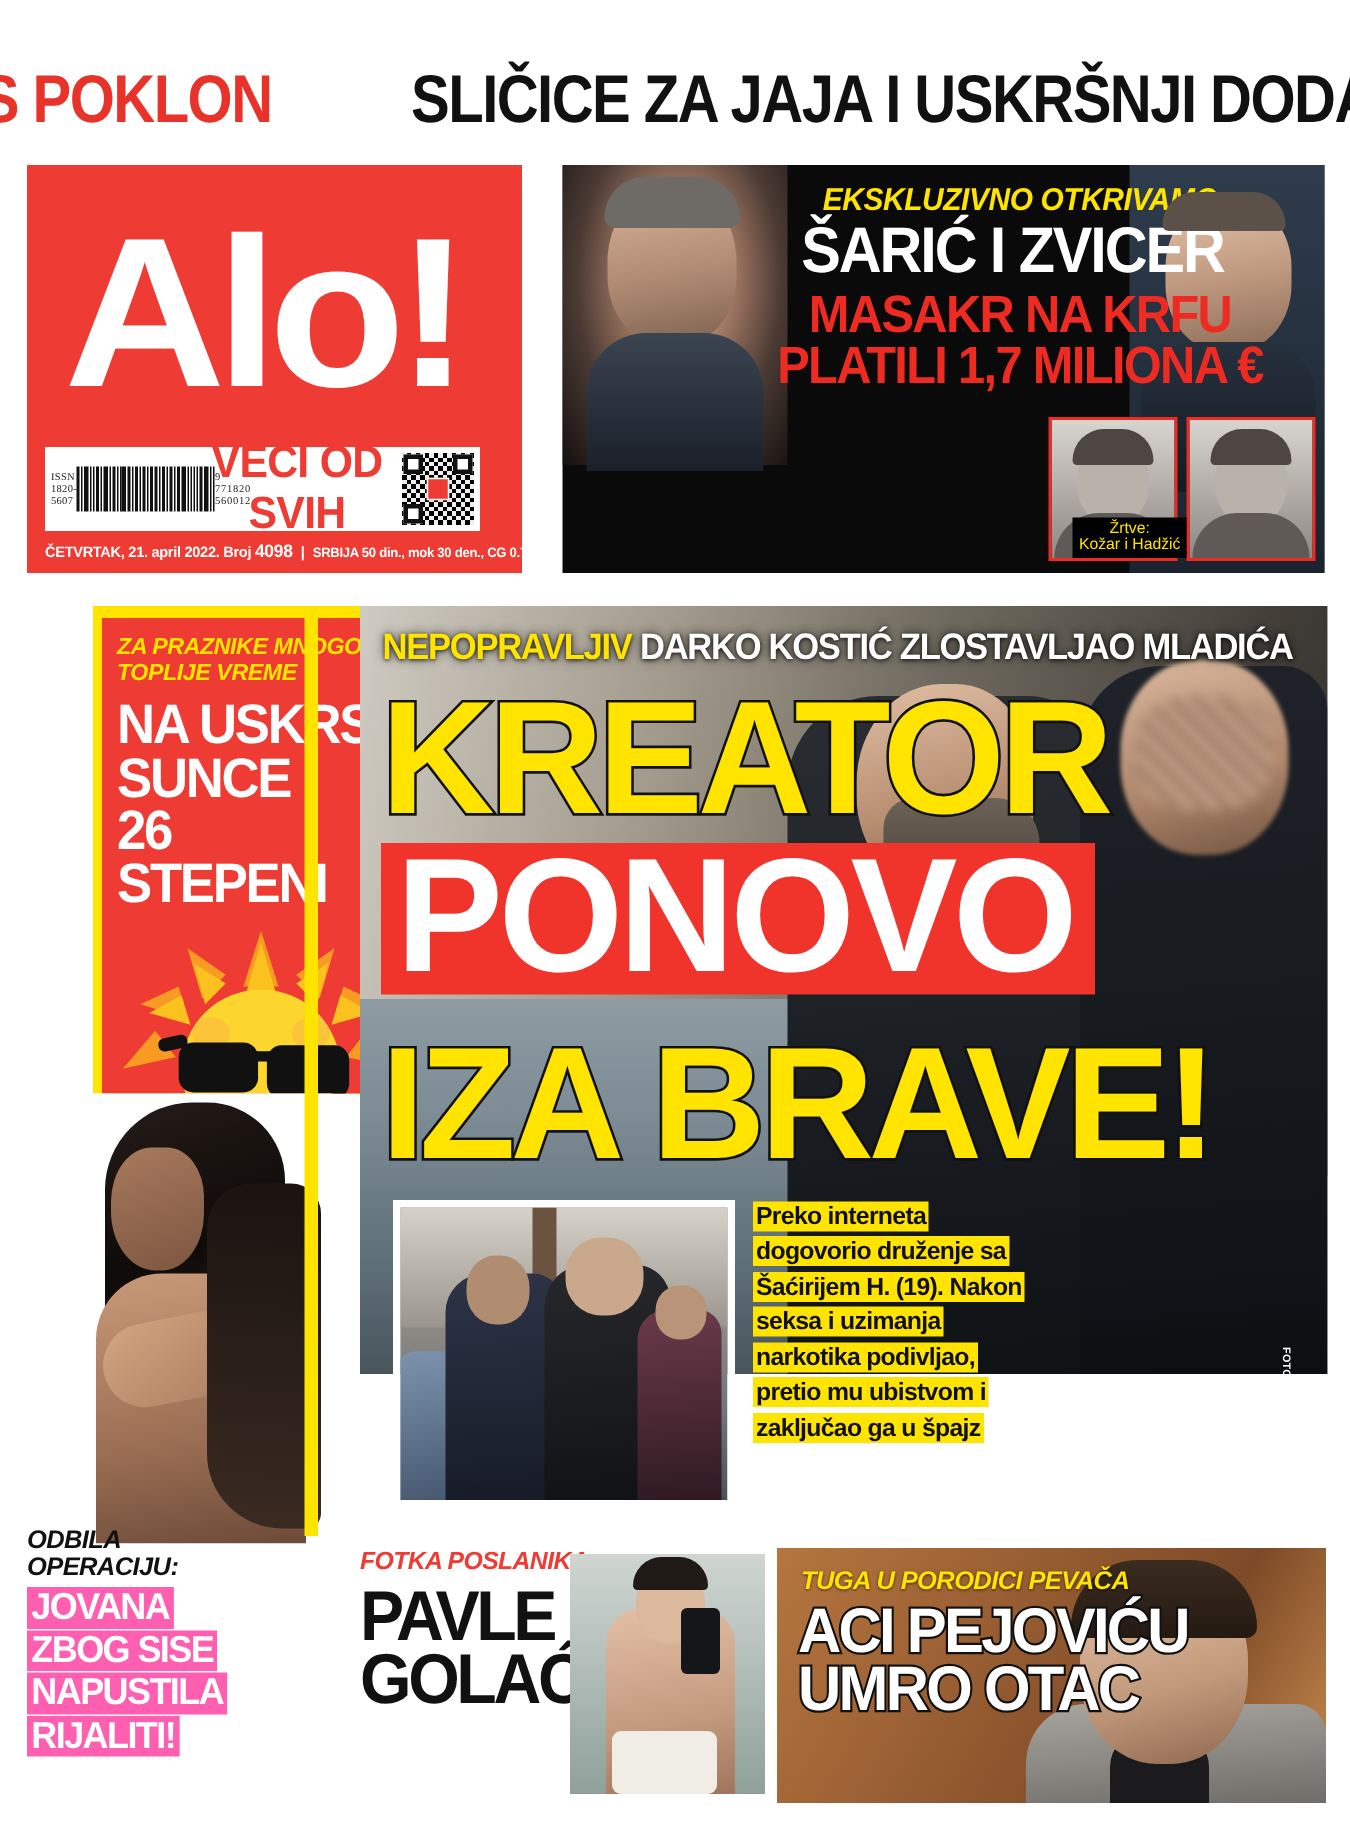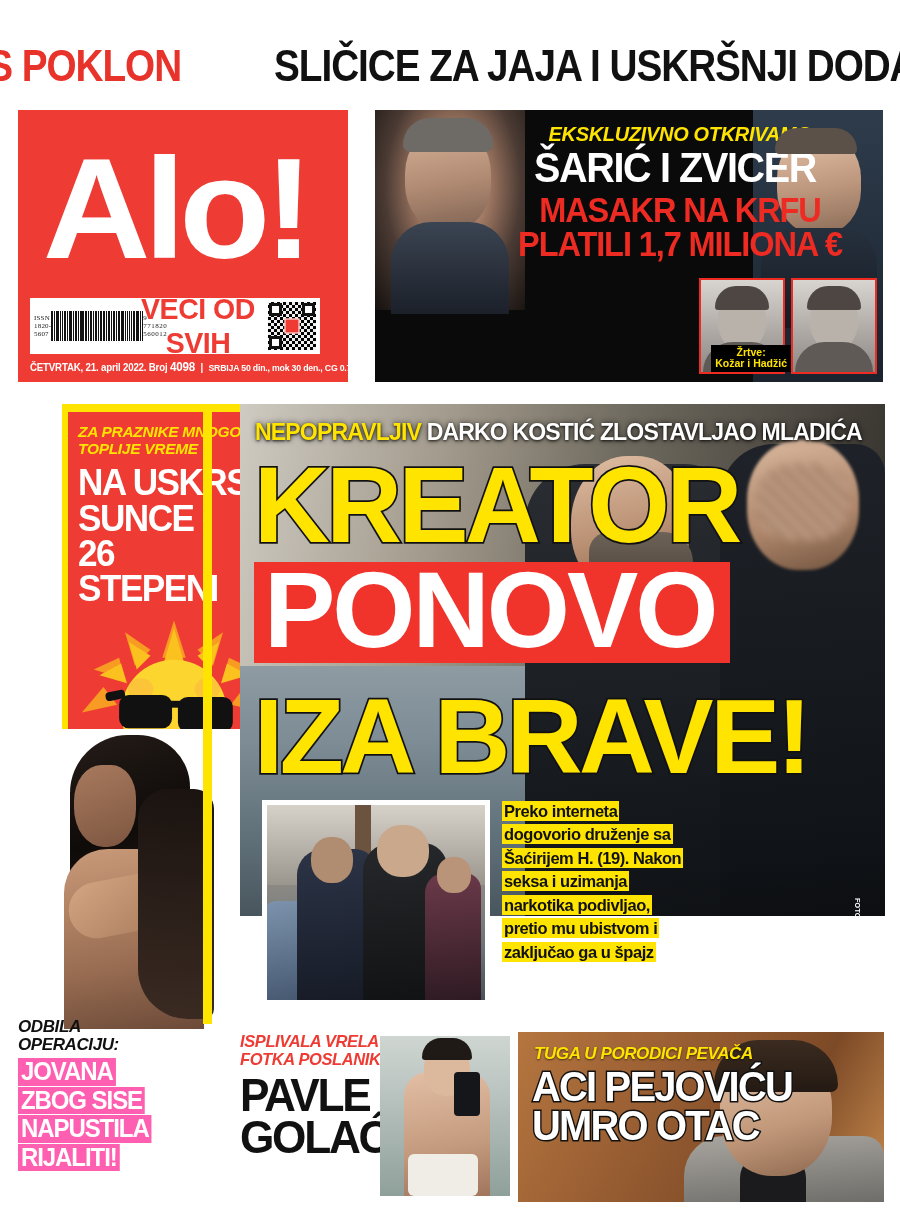--- a/index.html
+++ b/index.html
@@ -169,21 +169,21 @@
     border: 2px solid #ee2b22;
     background: linear-gradient(180deg,#d8d4cf,#8d8884);
     position: relative; overflow: hidden;
   }
   .vthumb .vh-head { position:absolute; left:50%; top:12px; transform:translateX(-50%); width:48px;height:58px;border-radius:46%; background:#b9b2ab;}
   .vthumb .vh-hair { position:absolute; left:50%; top:6px; transform:translateX(-50%); width:54px;height:24px;border-radius:28px 28px 4px 4px; background:#4d4642;}
   .vthumb .vh-body { position:absolute; left:50%; bottom:0; transform:translateX(-50%); width:78px;height:30px;border-radius:30px 30px 0 0; background:#5f5a55;}
   .victim-label {
     position: absolute; right: 92px; bottom: 10px;
     background: #000; color:#ffe400;
-    font-weight: 700; font-size: 10.5px; line-height: 1.12;
+    font-weight: 400; font-size: 10.5px; line-height: 1.12;
     padding: 2px 4px; text-align: center; z-index: 5;
   }
 
   
   .left-col {
     position: absolute; left: 18px; top: 404px;
     width: 212px; height: 620px;
   }
   .weather-card {
     position: absolute; left: 0; top: 0;
@@ -674,21 +674,20 @@
   </div>
 
   <div class="caption-box">
     <span>Preko interneta dogovorio druženje sa Šaćirijem H. (19). Nakon seksa i uzimanja narkotika podivljao, pretio mu ubistvom i zaključao ga u špajz</span>
   </div>
 
   <div class="photo-credit">FOTO: E-STOCK/NEMANJA MINOVIĆ</div>
 
   <div class="bottom-pavle">
     <div class="pavle-kicker">
-      <div>ISPLIVALA VRELA</div>
       <div>FOTKA POSLANIKA</div>
     </div>
     <div class="pavle-head">
       <div>PAVLE</div>
       <div>GOLAĆ</div>
     </div>
     <div class="pavle-photo">
       <span class="pp-body"></span>
         <span class="pp-head"></span>
         <span class="pp-hair"></span>

